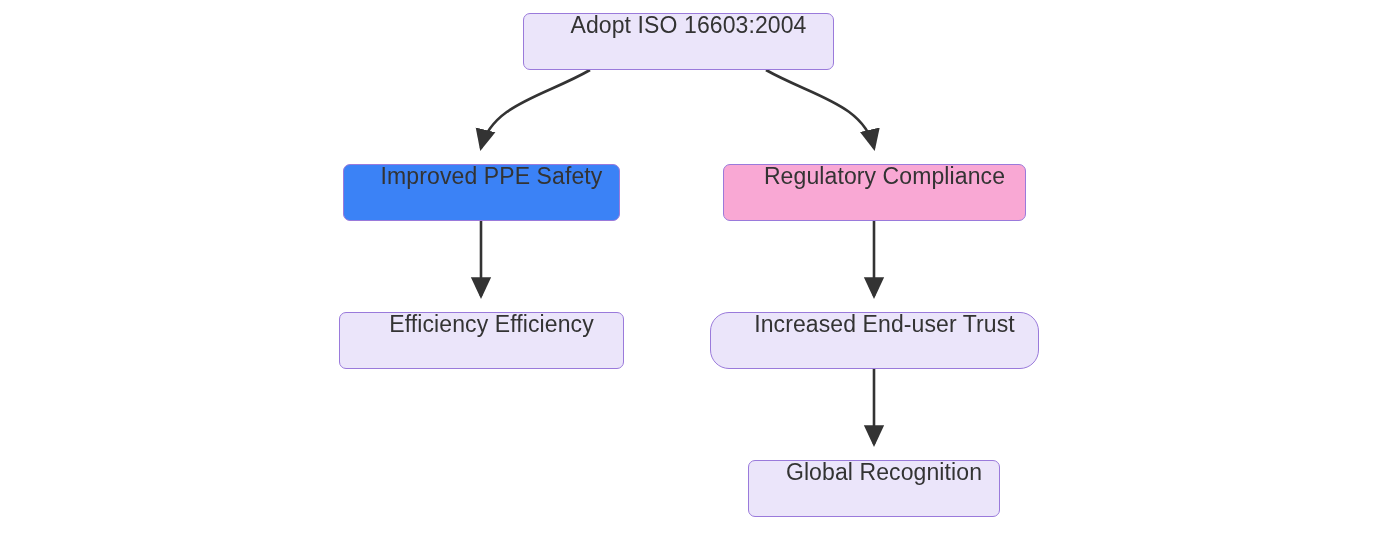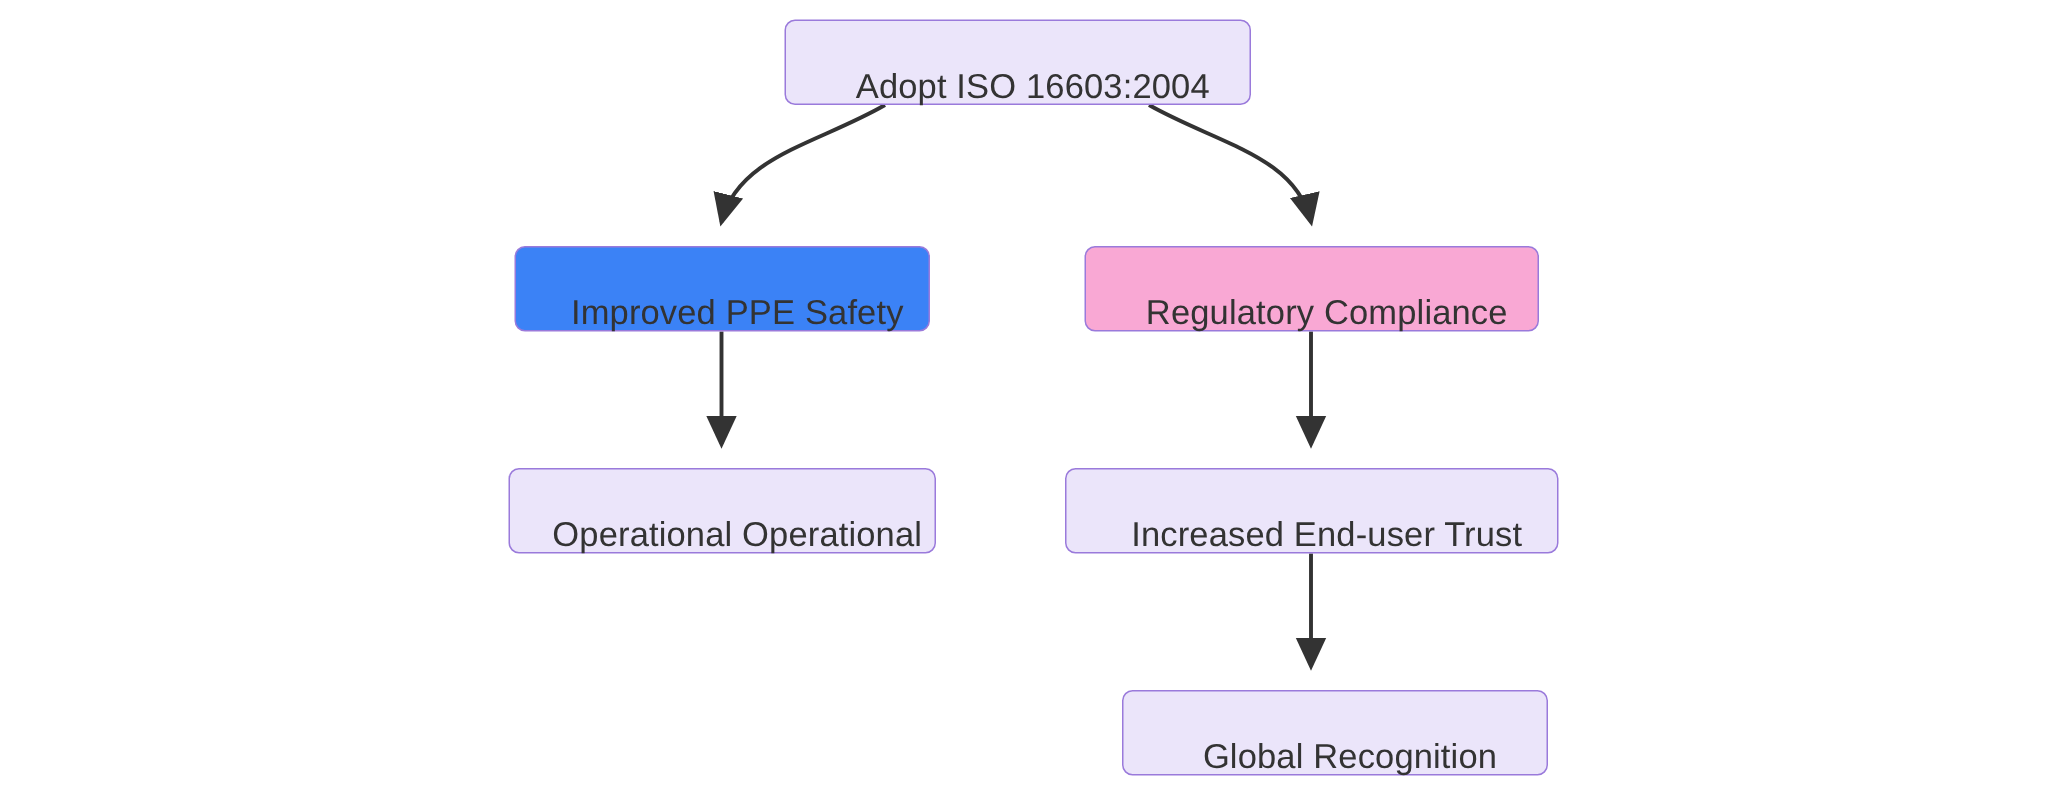--- a/index.html
+++ b/index.html
@@ -25,21 +25,21 @@
     height: 534px;
     pointer-events: none;
   }
   .node {
     position: absolute;
     box-sizing: border-box;
     background: #ebe5fa;
     border: 1.6px solid #9a7adb;
     border-radius: 7px;
     display: flex;
-    align-items: flex-end;
+    align-items: flex-start;
     justify-content: center;
     color: #333333;
     font-size: 23px;
     line-height: 1;
     letter-spacing: 0.1px;
     white-space: nowrap;
     font-family: "Liberation Sans", sans-serif;
     padding-left: 20px;
   }
   .node-label {
@@ -71,24 +71,24 @@
 
   <div class="node" style="left: 343px; top: 164px; width: 277px; height: 57px; background: #3b82f6; border-color: rgb(154, 122, 219); color: rgb(51, 51, 51);">
     <span class="node-label">Improved PPE Safety</span>
   </div>
 
   <div class="node" style="left: 723px; top: 164px; width: 303px; height: 57px; background: #f9a8d4; border-color: rgb(154, 122, 219); color: rgb(51, 51, 51);">
     <span class="node-label">Regulatory Compliance</span>
   </div>
 
   <div class="node" style="left: 339px; top: 312px; width: 285px; height: 57px; background: rgb(235, 229, 250); border-color: rgb(154, 122, 219); color: rgb(51, 51, 51);">
-    <span class="node-label">Operational Operational</span>
+    <span class="node-label">Efficiency Efficiency</span>
   </div>
 
-  <div class="node" style="left: 710px; top: 312px; width: 329px; height: 57px; background: rgb(235, 229, 250); border-color: rgb(154, 122, 219); color: rgb(51, 51, 51);">
+  <div class="node" style="left: 710px; top: 312px; width: 329px; height: 57px; background: rgb(235, 229, 250); border-color: rgb(154, 122, 219); color: rgb(51, 51, 51); border-radius: 19px;">
     <span class="node-label">Increased End-user Trust</span>
   </div>
 
-  <div class="node" style="left: 748px; top: 460px; width: 284px; height: 57px; background: rgb(235, 229, 250); border-color: rgb(154, 122, 219); color: rgb(51, 51, 51);">
+  <div class="node" style="left: 748px; top: 460px; width: 252px; height: 57px; background: rgb(235, 229, 250); border-color: rgb(154, 122, 219); color: rgb(51, 51, 51);">
     <span class="node-label">Global Recognition</span>
   </div>
 
 </div>
 
 </body></html>

